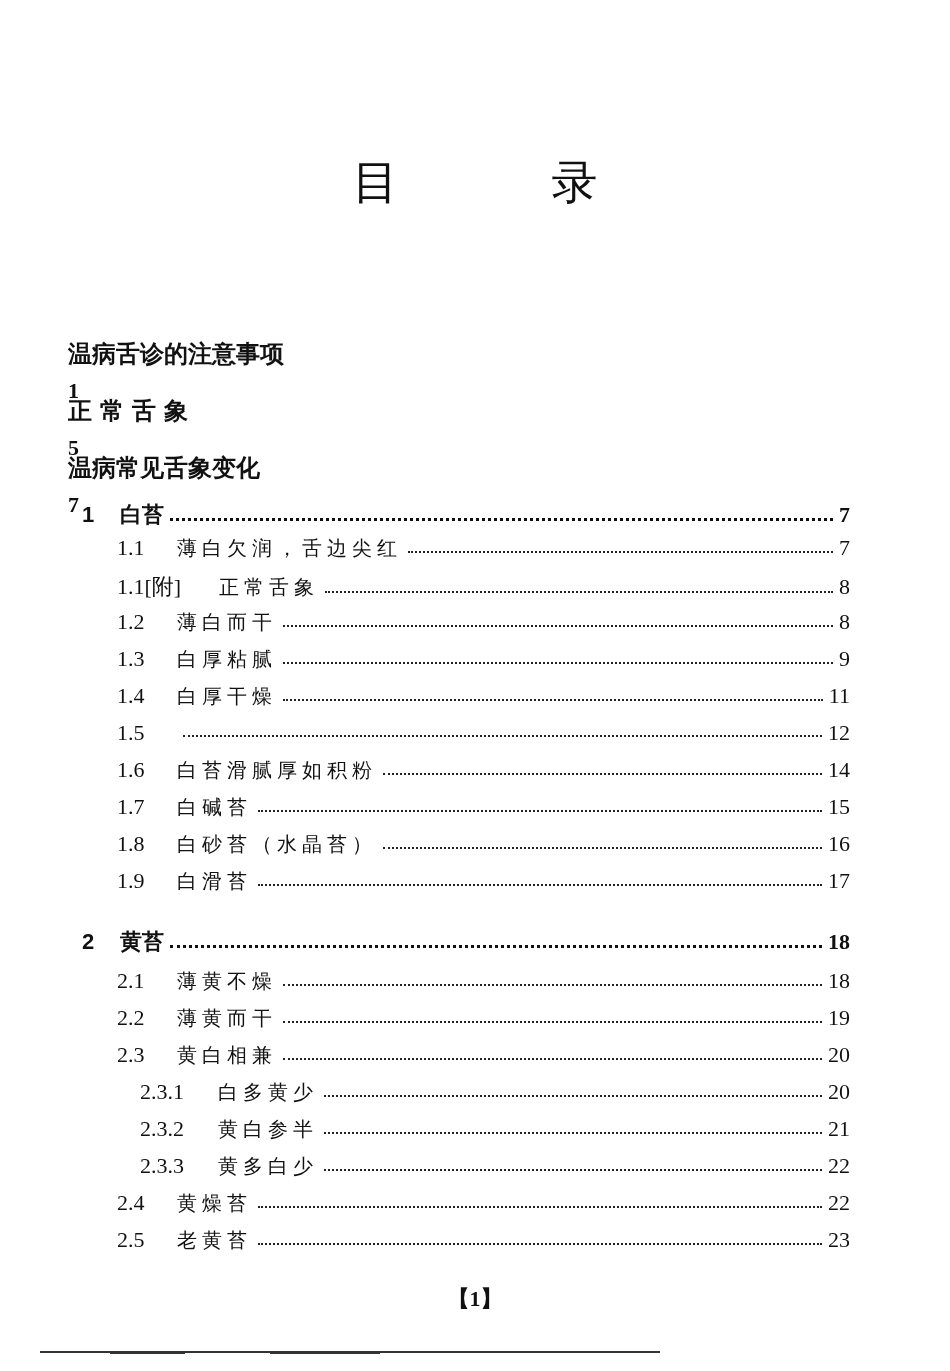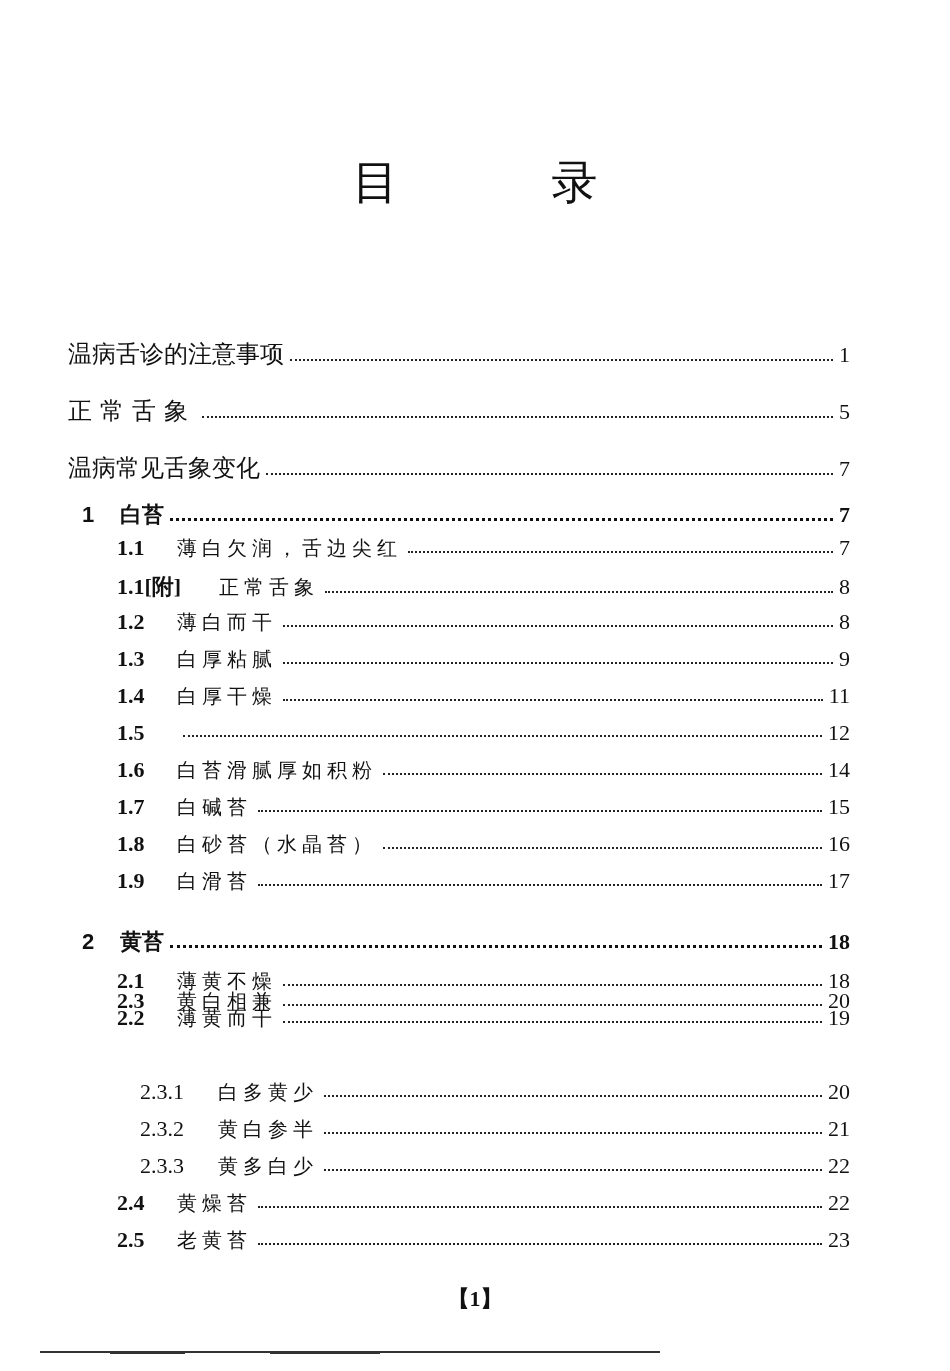--- a/index.html
+++ b/index.html
@@ -22,28 +22,28 @@
     .row .label { display: inline-block; }
     .row .dots {
       flex: 1; overflow: hidden; margin: 0 6px 0 6px;
       border-bottom: 2px dotted #222; height: 0; position: relative; top: -3px;
       align-self: flex-end; margin-bottom: 6px;
     }
     .row .page {
       font-family: "Liberation Serif", serif; font-size: 22px;
       min-width: 0; text-align: right;
     }
-    .lvl0 { left: 68px; font-size: 24px; font-weight: normal; font-family: "DejaVu Serif", serif; }
+    .lvl0 { left: 68px; font-size: 24px; font-weight: bold; font-family: "DejaVu Serif", serif; flex-direction: column; }
     .lvl0 .label { letter-spacing: 0px; }
     .lvl0.spaced .label { letter-spacing: 8px; }
     .lvl1 { left: 82px; font-size: 22px; font-weight: bold; font-family: "DejaVu Sans", sans-serif; }
     .lvl1 .num { width: 38px; font-family: "Liberation Sans", sans-serif; font-weight: bold; }
     .lvl1 .dots { border-bottom: 3px dotted #111; }
     .lvl2 { left: 117px; font-size: 20px; font-family: "DejaVu Sans", sans-serif; }
-    .lvl2 .num { width: 60px; font-family: "Liberation Serif", serif; font-size: 22px; font-weight: bold; }
+    .lvl2 .num { width: 60px; font-family: "Liberation Serif", serif; font-size: 22px; }
     .lvl2 .label { letter-spacing: 5px; }
     .lvl3 { left: 140px; font-size: 20px; font-family: "DejaVu Sans", sans-serif; }
     .lvl3 .num { width: 78px; font-family: "Liberation Serif", serif; font-size: 22px; }
     .lvl3 .label { letter-spacing: 5px; }
     .footer-page {
       position: absolute; top: 1284px; left: 0; width: 950px; text-align: center;
       font-family: "Liberation Serif", serif; font-size: 22px; font-weight: bold;
     }
     .scan-line {
       position: absolute; top: 1351px; left: 40px; width: 620px; height: 0;
@@ -151,21 +151,21 @@
     <span class="label">薄黄不燥</span>
     <span class="dots"></span>
     <span class="page">18</span>
   </div>
   <div class="row lvl2" style="top:1005px">
     <span class="num">2.2</span>
     <span class="label">薄黄而干</span>
     <span class="dots"></span>
     <span class="page">19</span>
   </div>
-  <div class="row lvl2" style="top:988px">
+  <div class="row lvl2" style="top:1042px">
     <span class="num">2.3</span>
     <span class="label">黄白相兼</span>
     <span class="dots"></span>
     <span class="page">20</span>
   </div>
   <div class="row lvl3" style="top:1079px">
     <span class="num">2.3.1</span>
     <span class="label">白多黄少</span>
     <span class="dots"></span>
     <span class="page">20</span>

